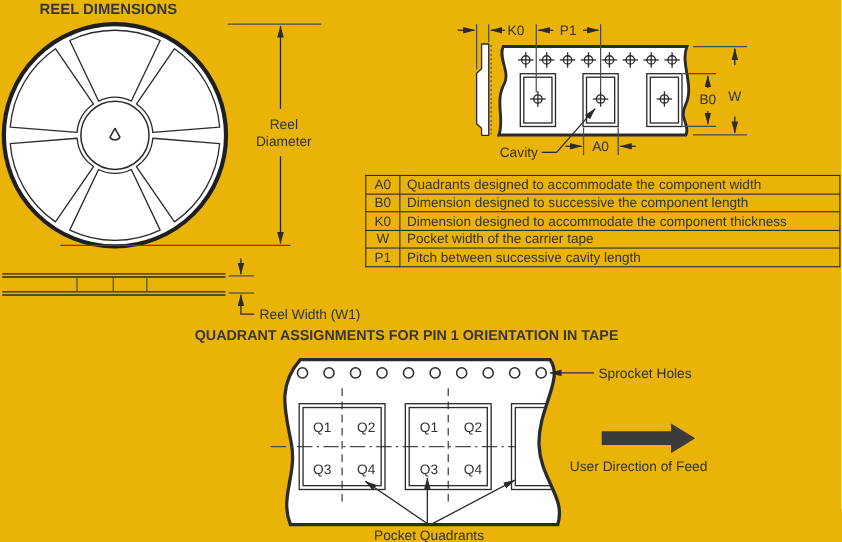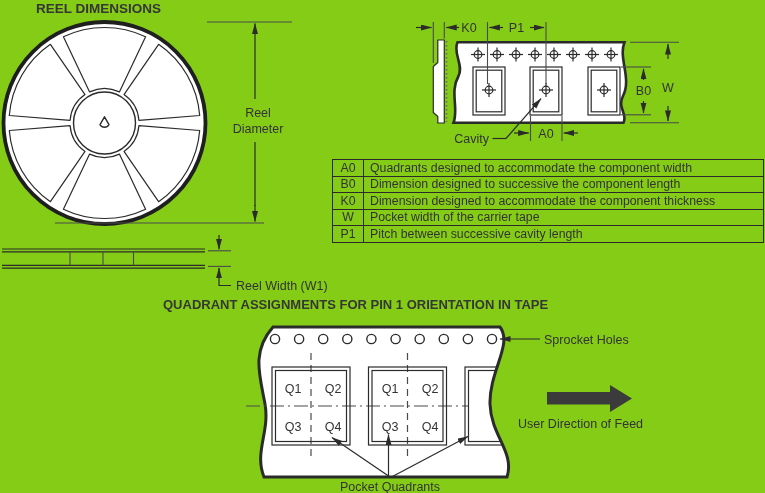--- a/index.html
+++ b/index.html
@@ -1,21 +1,21 @@
 <!DOCTYPE html>
 <html><head>
 <meta charset="utf-8">
 <style>
   html,body{margin:0;padding:0;background:#fff;}
-  #stage{position:relative;width:765px;height:493px;background:#84cc16;overflow:hidden;
+  #stage{position:relative;width:765px;height:493px;background:#eab308;overflow:hidden;
          font-family:"Liberation Sans",sans-serif;color:#333;}
   .title{position:absolute;font-weight:bold;color:#363636;white-space:nowrap;}
   #reel-title{left:36px;top:1px;font-size:13.5px;}
   #tape-title{left:474px;top:1px;font-size:13.5px;}
-  #quad-title{left:163px;top:297px;font-size:13px;}
+  #quad-title{left:177px;top:297px;font-size:13px;}
   #legend{position:absolute;left:332px;top:159px;width:432px;border-collapse:collapse;
           font-size:12.3px;color:#333;table-layout:fixed;}
   #legend td{border:1.6px solid #2b2b2b;height:15.5px;padding:0 0 0 6px;white-space:nowrap;overflow:hidden;}
   #legend td.code{width:30px;text-align:center;padding:0;}
   svg{position:absolute;left:0;top:0;}
   svg text{font-family:"Liberation Sans",sans-serif;fill:#333;font-size:12.5px;}
   .ln{stroke:#2b2b2b;stroke-width:1.2;fill:none;}
   .thin{stroke:#4a4a4a;stroke-width:1.1;fill:none;}
   .thick{stroke:#2b2b2b;fill:#fff;}
 </style>

